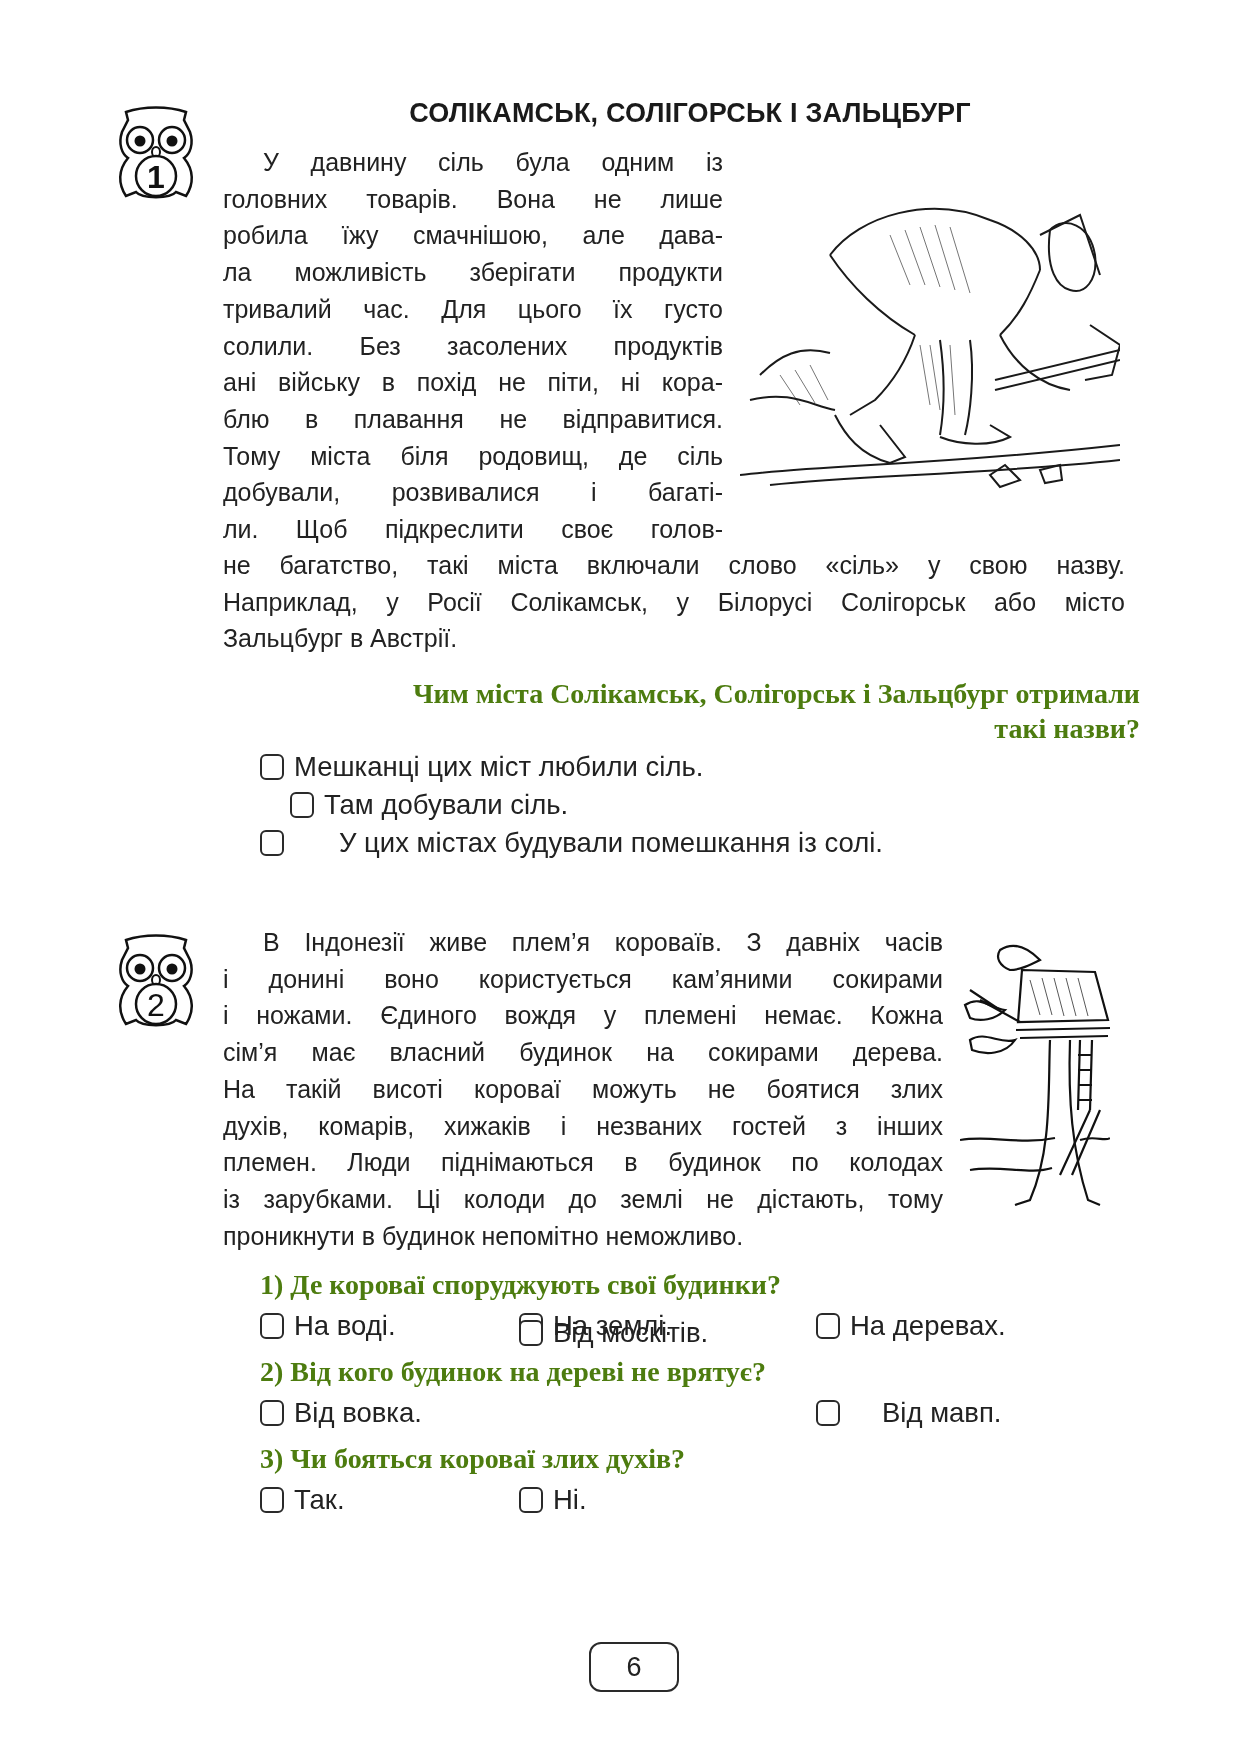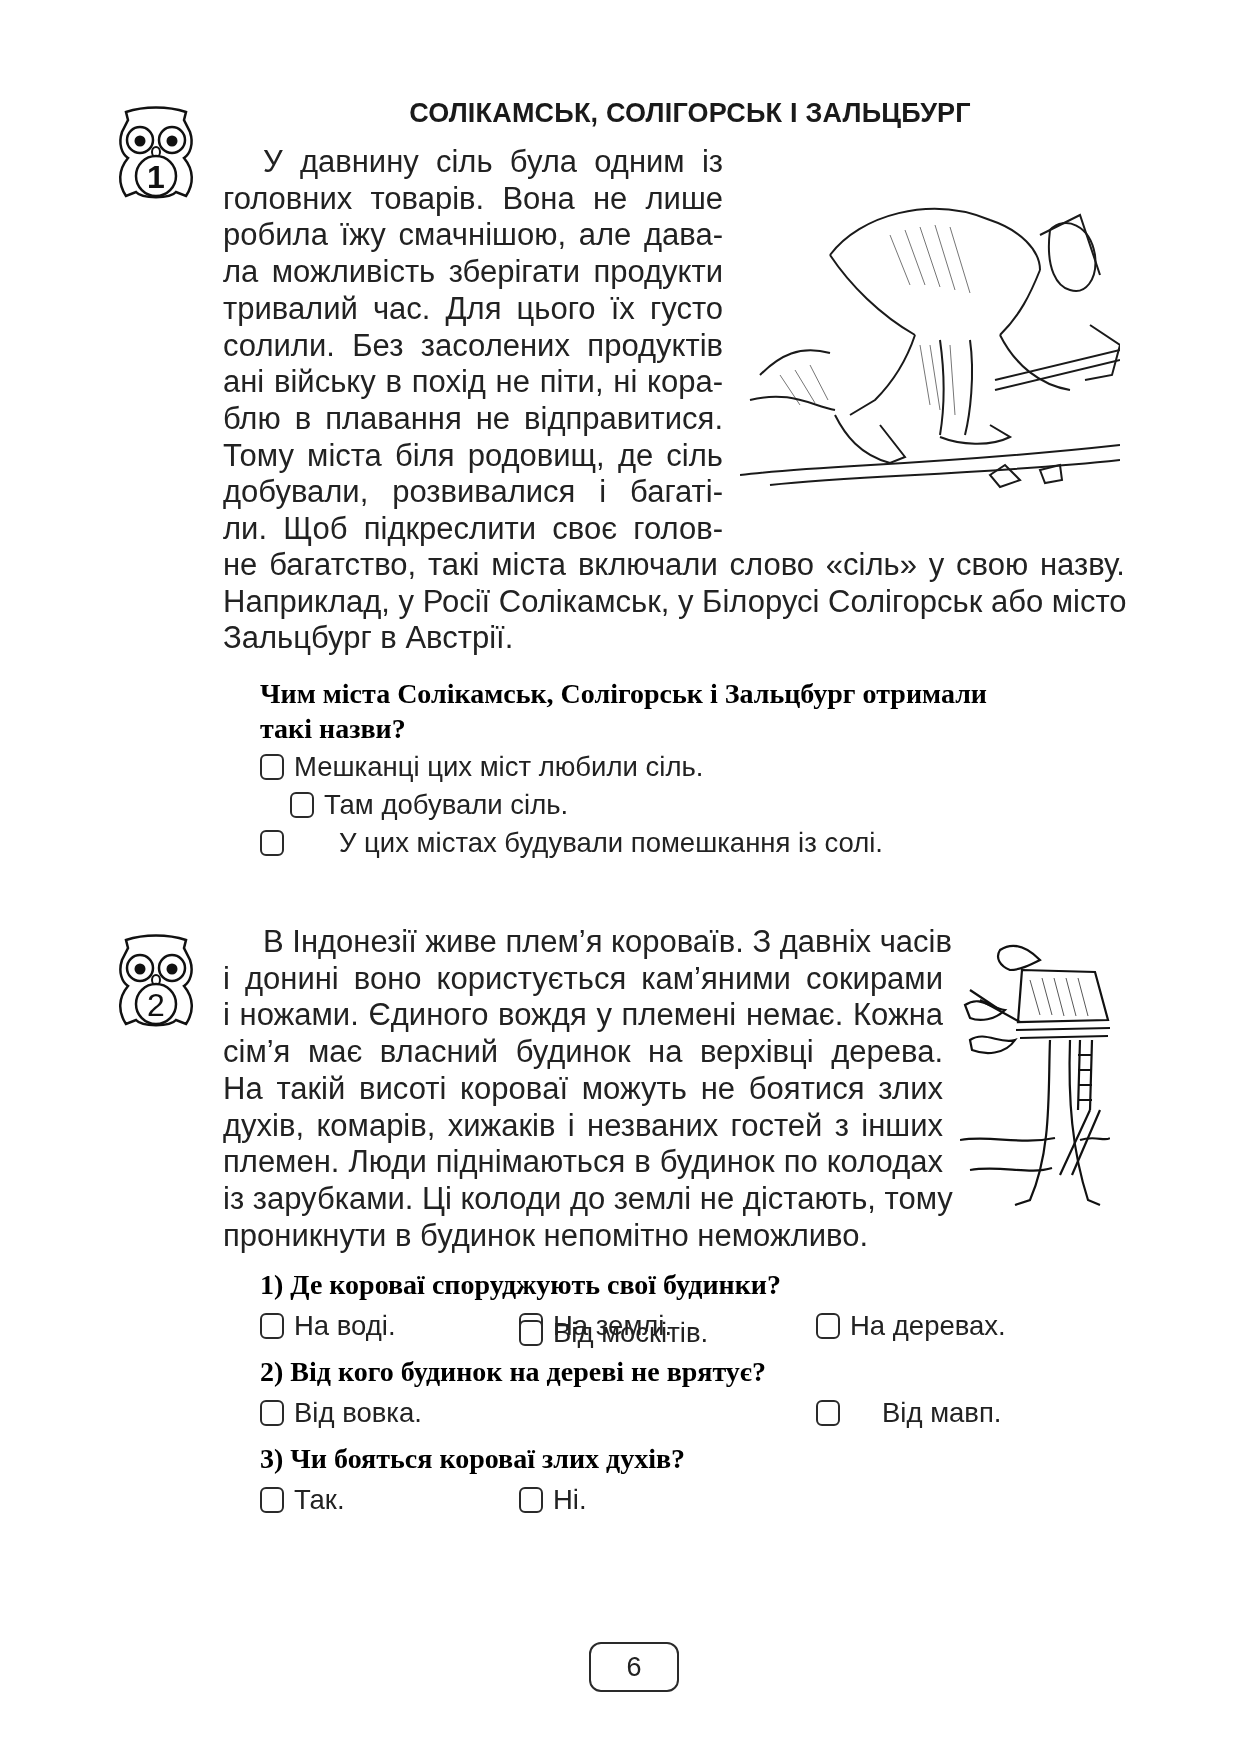--- a/index.html
+++ b/index.html
@@ -12,30 +12,30 @@
     .title {
       position: absolute; left: 260px; top: 98px; width: 860px;
       text-align: center; font-weight: bold; font-size: 27px; letter-spacing: 0.2px;
       color: #1a1a1a;
     }
 
     .owl { position: absolute; width: 84px; height: 98px; }
     .owl svg { width: 100%; height: 100%; display: block; }
 
     .para {
-      position: absolute; font-size: 31px; line-height: 36.7px;
+      position: absolute; font-size: 25px; line-height: 36.7px;
       text-align: justify; color: #222;
     }
     .para .line { display: block; white-space: nowrap; text-align-last: justify; }
     .para .line.last { text-align-last: left; }
     .para .line.indent { padding-left: 40px; }
 
     .question {
       position: absolute; font-family: "Liberation Serif", serif; font-weight: bold;
-      font-size: 28px; line-height: 35px; color: #000000;
+      font-size: 28px; line-height: 35px; color: #4d7c0f; text-align: right;
     }
     .option {
       position: absolute; display: flex; align-items: center;
       font-size: 27.5px; color: #222; white-space: nowrap;
     }
     .checkbox {
       width: 24px; height: 26px; border: 2.2px solid #2a2a2a; border-radius: 6px;
       box-sizing: border-box; margin-right: 10px; flex: 0 0 auto; background: #fff;
     }
 
@@ -149,21 +149,21 @@
       <ellipse cx="42" cy="48" rx="4" ry="5" fill="none" stroke="#111" stroke-width="2"></ellipse>
       <circle cx="42" cy="72" r="20" fill="#fff" stroke="#111" stroke-width="2.5"></circle>
       <text x="42" y="84" text-anchor="middle" font-family="Liberation Sans, sans-serif" font-size="32" fill="#111">2</text>
     </svg>
   </div>
 
   <div class="para" style="left:223px; top:924px; width:720px;">
     <span class="line indent">В Індонезії живе плем’я короваїв. З давніх часів</span>
     <span class="line">і донині воно користується кам’яними сокирами</span>
     <span class="line">і ножами. Єдиного вождя у племені немає. Кожна</span>
-    <span class="line">сім’я має власний будинок на верхівці дерева.</span>
+    <span class="line">сім’я має власний будинок на сокирами дерева.</span>
     <span class="line">На такій висоті коровaї можуть не боятися злих</span>
     <span class="line">духів, комарів, хижаків і незваних гостей з інших</span>
     <span class="line">племен. Люди піднімаються в будинок по колодах</span>
     <span class="line">із зарубками. Ці колоди до землі не дістають, тому</span>
     <span class="line last">проникнути в будинок непомітно неможливо.</span>
   </div>
 
   <div class="illustration" style="left:960px; top:930px; width:150px; height:290px;">
     <svg viewBox="0 0 150 290">
       <g fill="none" stroke="#111" stroke-width="2.2">

